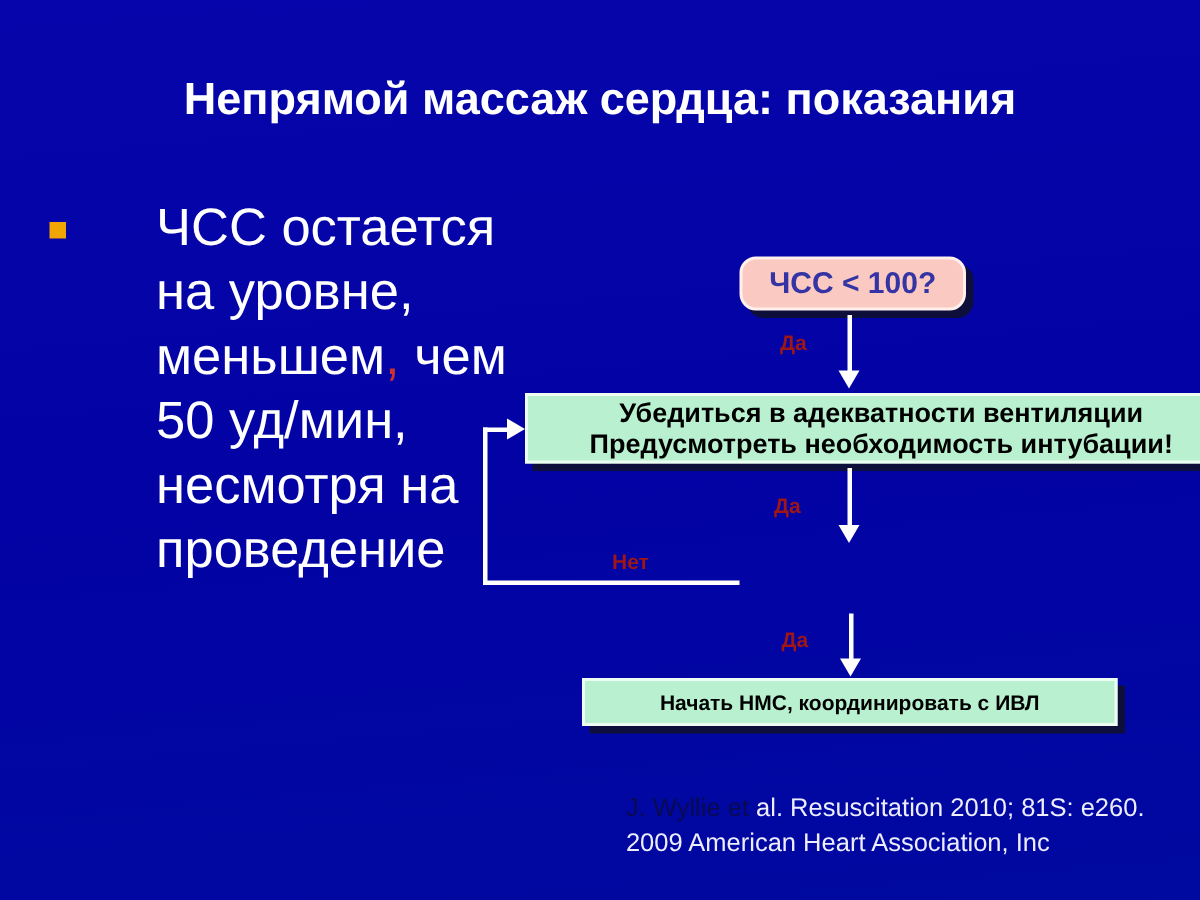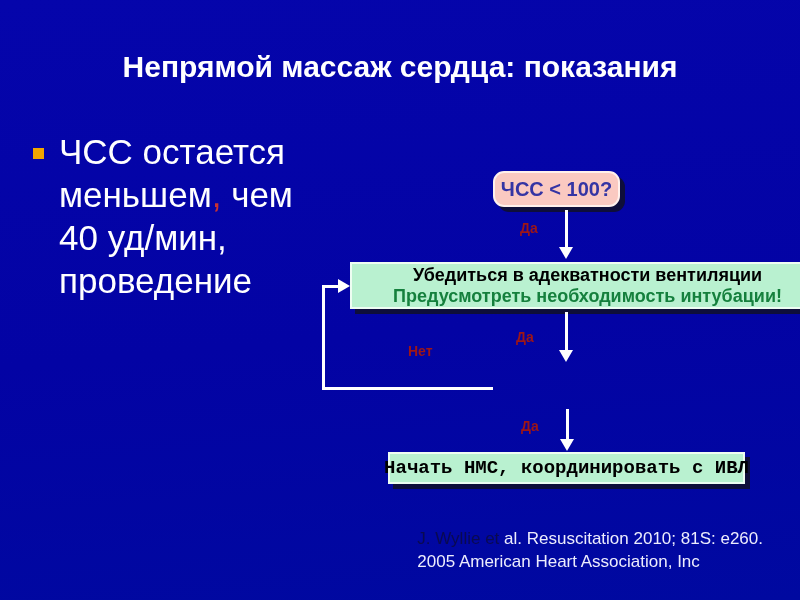--- a/index.html
+++ b/index.html
@@ -18,54 +18,54 @@
   }
   
   .bullet-square {
     position: absolute; left: 33px; top: 148px;
     width: 11px; height: 11px; background: #F0A500;
   }
   .bullet-text {
     position: absolute; left: 59px; top: 130px;
     color: #FFFFFF; font-size: 35px; line-height: 43px;
   }
-  .b-line { white-space: pre; }
+  .b-line { white-space: pre; margin-left: 45px; }
   .seg-red { color: #C83232; }
 
   
   .node {
     position: absolute; box-sizing: border-box;
     display: flex; flex-direction: column;
     align-items: center; justify-content: center;
     font-weight: bold; text-align: center;
     box-shadow: 5px 5px 0 #0E0E3A;
     white-space: nowrap;
   }
   .pink {
     background: #FAC9C1; border: 2px solid #FFF0EC;
     border-radius: 11px; color: #3434A4; font-size: 20px;
   }
   .mint {
     background: #B9F1D0; border: 2px solid #EDFDF2;
     color: #000000;
   }
-  .node-hr100 { left: 493px; top: 171px; width: 127px; height: 36px; }
+  .node-hr100 { left: 493px; top: 171px; width: 151px; height: 36px; }
   .node-vent  { left: 350px; top: 262px; width: 475px; height: 47px; font-size: 18px; line-height: 21px; }
-  .node-vent .warn { color: #15803d; }
+  .node-vent .warn { color: #000000; }
   .node-hr60  { left: 493px; top: 367px; width: 150px; height: 38px; }
-  .node-cpr   { left: 388px; top: 452px; width: 357px; height: 32px; font-size: 19px; font-family: Liberation Mono, monospace; }
+  .node-cpr   { left: 388px; top: 452px; width: 357px; height: 32px; font-size: 14px; }
 
   
   .flow-label {
     position: absolute; color: #9E1616;
     font-size: 14px; font-weight: bold;
   }
   .lbl-yes1 { left: 520px; top: 220px; }
   .lbl-yes2 { left: 516px; top: 329px; }
-  .lbl-no   { left: 408px; top: 343px; text-align: right; }
+  .lbl-no   { left: 408px; top: 366px; text-align: right; }
   .lbl-yes3 { left: 521px; top: 418px; }
 
   
   .line-v, .line-h { position: absolute; background: #FFFFFF; }
   .line-v { width: 3px; }
   .line-h { height: 3px; }
   .a1 { left: 565px; top: 210px; height: 38px; }
   .a2 { left: 565px; top: 312px; height: 40px; }
   .a3 { left: 566px; top: 409px; height: 32px; }
   .head-down {
@@ -97,22 +97,24 @@
 </head>
 <body>
 
 <div class="slide">
 
   <div class="title">Непрямой массаж сердца: показания</div>
 
   <span class="bullet-square"></span>
   <div class="bullet-text">
       <div class="b-line"><span>ЧСС остается</span></div>
+      <div class="b-line"><span>на уровне,</span></div>
       <div class="b-line"><span>меньшем</span><span class="seg-red">,</span><span> чем</span></div>
-      <div class="b-line"><span>40 уд/мин,</span></div>
+      <div class="b-line"><span>50 уд/мин,</span></div>
+      <div class="b-line"><span>несмотря на</span></div>
       <div class="b-line"><span>проведение</span></div>
     </div>
 
   <div class="node pink node-hr100">ЧСС &lt; 100?</div>
 
   <div class="flow-label lbl-yes1">Да</div>
   <div class="line-v a1"></div>
   <div class="head-down h1"></div>
 
   <div class="node mint node-vent">
@@ -132,16 +134,16 @@
   <div class="head-right"></div>
 
   <div class="flow-label lbl-yes3">Да</div>
   <div class="line-v a3"></div>
   <div class="head-down h3"></div>
 
   <div class="node mint node-cpr">Начать НМС, координировать с ИВЛ</div>
 
   <div class="footer">
     <div><span class="dark">J. Wyllie et </span><span>al. Resuscitation 2010; 81S: e260.</span></div>
-    <div>2005 American Heart Association, Inc</div>
+    <div>2009 American Heart Association, Inc</div>
   </div>
 
 </div>
 
 </body></html>

